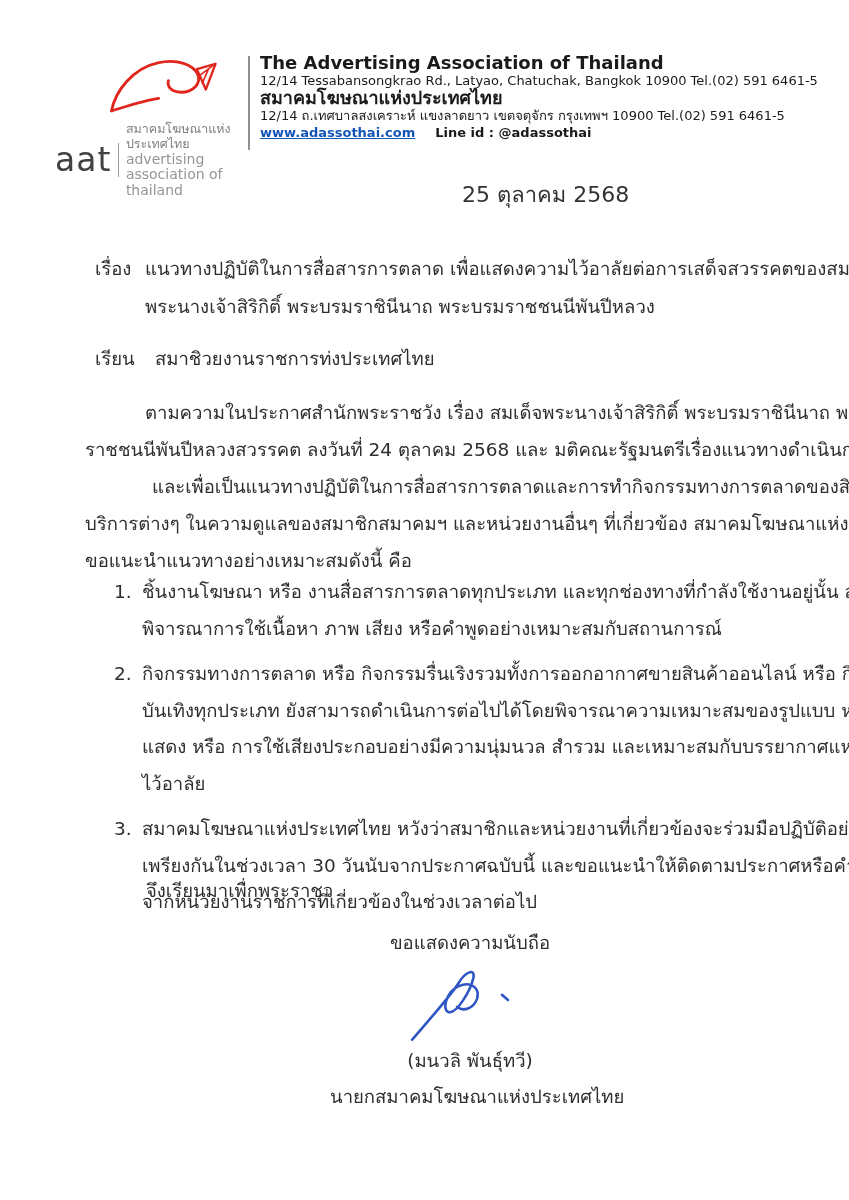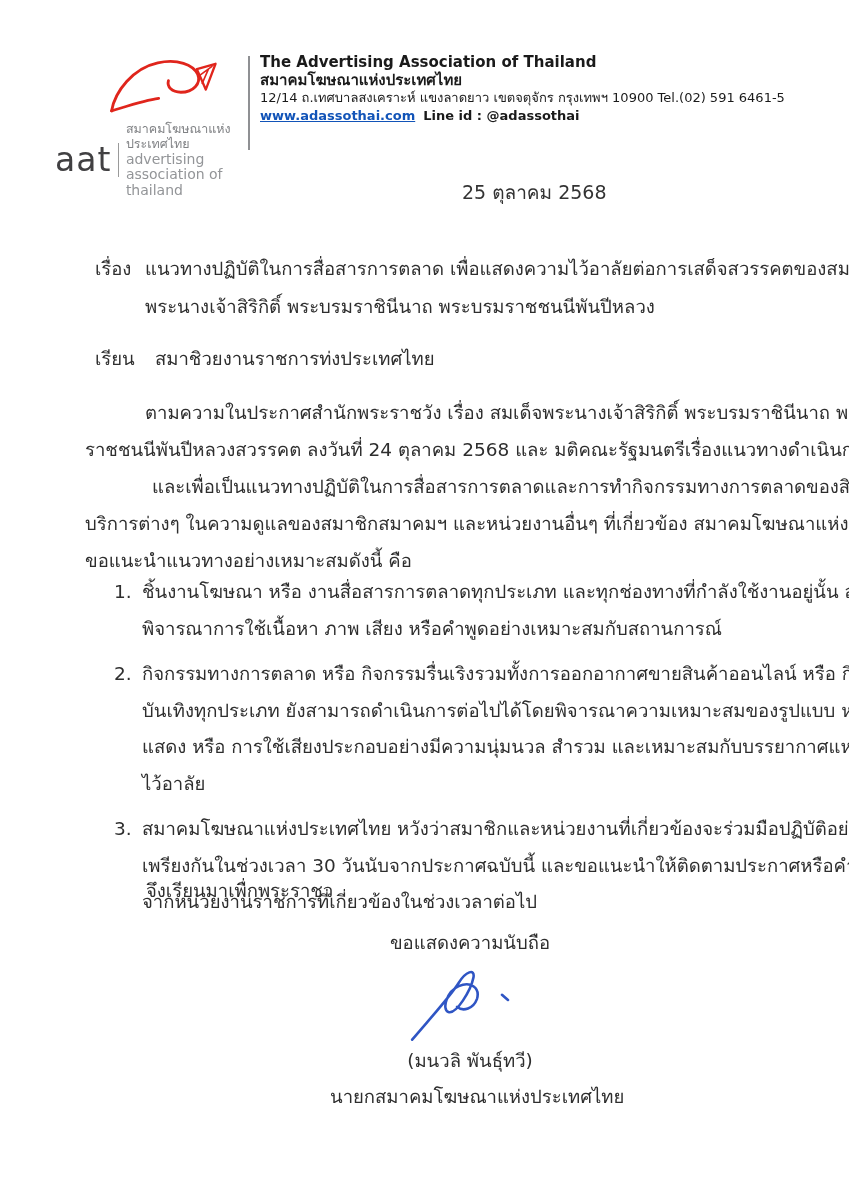--- a/index.html
+++ b/index.html
@@ -17,26 +17,26 @@
   .logo{width:187px;position:relative;}
   .shell-svg{display:block;margin:0 0 3px 50px;}
   .logo-row{display:flex;align-items:center;gap:7px;}
   .aat-wordmark{font-size:33px;line-height:1;color:#414042;letter-spacing:1px;}
   .logo-divider{width:1px;height:34px;background:#9a9a9a;}
   .logo-names{display:flex;flex-direction:column;}
   .logo-th{font-size:12.5px;color:#808285;line-height:1.2;}
   .logo-en{font-size:14px;color:#939598;margin-top:1px;line-height:1.1;}
   .header-divider{width:2px;height:94px;background:#8f9093;margin:2px 10px 0 6px;}
   .header-info{font-size:13px;line-height:17.5px;color:#1a1a1a;}
-  .hi-bold{font-weight:bold;font-size:15px;}
-  .hi-link-row{display:flex;gap:8px;font-weight:bold;}
+  .hi-bold{font-weight:bold;font-size:18px;}
+  .hi-link-row{display:flex;gap:20px;font-weight:bold;}
   .website{color:#1254b8;text-decoration:underline;cursor:pointer;}
 
   
-  .date{position:absolute;top:177px;left:462px;font-size:19px;color:#333;}
+  .date{position:absolute;top:177px;left:462px;font-size:22px;color:#333;}
   .txt{font-size:18.5px;color:#2e2e2e;}
   .line{white-space:nowrap;}
 
   .subject{position:absolute;top:250px;left:95px;display:flex;line-height:38px;}
   .subject-label{width:50px;flex-shrink:0;}
   .salutation{position:absolute;top:344px;left:95px;display:flex;}
   .salutation-label{width:60px;flex-shrink:0;}
 
   .para1{position:absolute;top:394px;left:85px;line-height:37px;}
   .para1 .first{text-indent:60px;}
@@ -77,20 +77,21 @@
           <span class="logo-th">สมาคมโฆษณาแห่งประเทศไทย</span>
           <span class="logo-en">advertising association of thailand</span>
         </span>
       </div>
     </div>
 
     <div class="header-divider"></div>
 
     <div class="header-info">
       <div class="hi-bold">The Advertising Association of Thailand</div>
+      <div>12/14 Tessabansongkrao Rd., Latyao, Chatuchak, Bangkok 10900 Tel.(02) 591 6461-5</div>
       <div class="hi-bold">สมาคมโฆษณาแห่งประเทศไทย</div>
       <div>12/14 ถ.เทศบาลสงเคราะห์ แขงลาดยาว เขตจตุจักร กรุงเทพฯ 10900 Tel.(02) 591 6461-5</div>
       <div class="hi-link-row">
         <span class="website">www.adassothai.com</span>
         <span>Line id : @adassothai</span>
       </div>
     </div>
   </div>
 
   <div class="date">25 ตุลาคม 2568</div>

